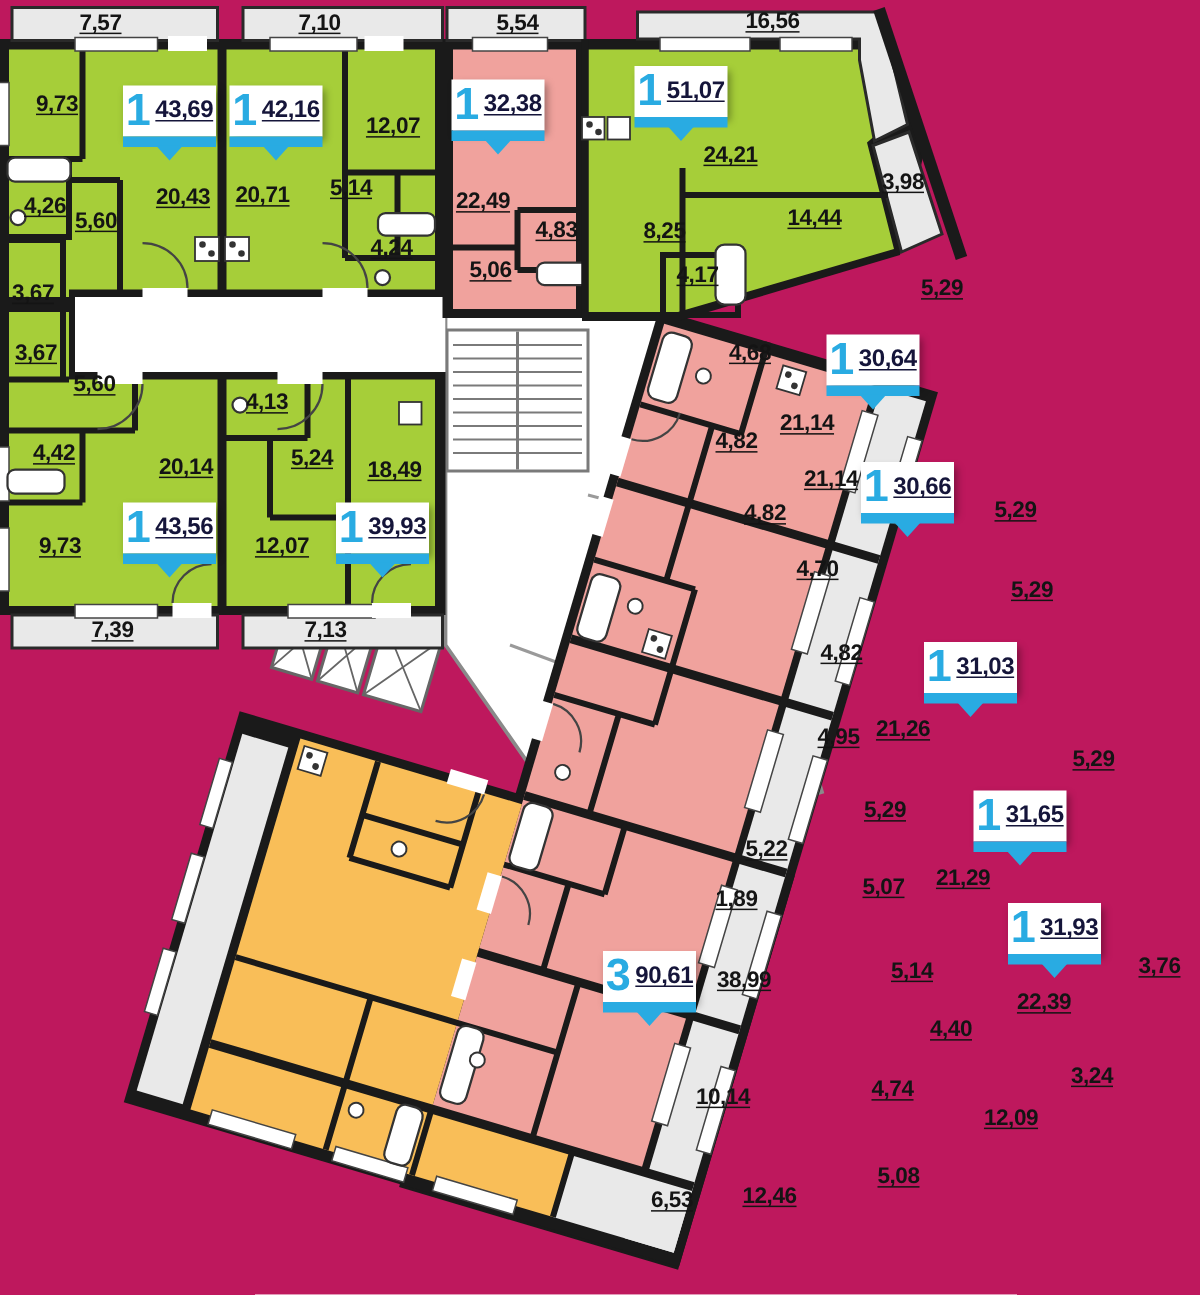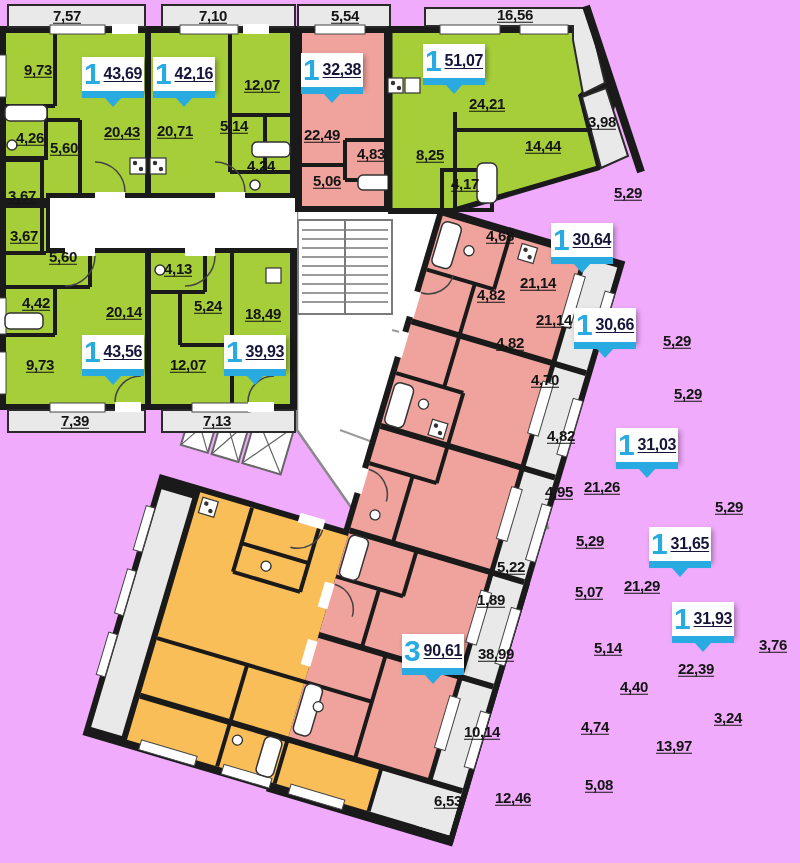--- a/index.html
+++ b/index.html
@@ -1,16 +1,16 @@
 <!DOCTYPE html>
 <html style="--blue: #29ABE2;"><head>
 <meta charset="utf-8">
 <style>
   html,body{margin:0;padding:0;background:#fff;}
-  #plan{position:relative;width:800px;height:863px;overflow:hidden;background:#f0abfc;
+  #plan{position:relative;width:800px;height:863px;overflow:hidden;background:#be185d;
         font-family:"Liberation Sans",sans-serif;}
   #walls{position:absolute;left:0;top:0;}
   .layer{position:absolute;left:0;top:0;width:800px;height:863px;pointer-events:none;}
   .lbl{position:absolute;transform:translate(-50%,-50%);
        font:700 15px/1.1 "Liberation Sans",sans-serif;color:#141414;
        text-decoration:underline;text-underline-offset:2px;white-space:nowrap;
        letter-spacing:-0.3px;}
   .badge{position:absolute;width:62px;height:34px;background:#fff;
          display:flex;align-items:center;justify-content:center;gap:3px;
          box-shadow:2px 3px 5px rgba(0,0,0,.35);z-index:5;}
@@ -257,21 +257,21 @@
       <div class="lbl" style="left: 124px; top: 312px; color: rgb(20, 20, 20);">20,14</div>
       <div class="lbl" style="left: 208px; top: 306px; color: rgb(20, 20, 20);">5,24</div>
       <div class="lbl" style="left: 263px; top: 314px; color: rgb(20, 20, 20);">18,49</div>
       <div class="lbl" style="left: 40px; top: 365px; color: rgb(20, 20, 20);">9,73</div>
       <div class="lbl" style="left: 188px; top: 365px; color: rgb(20, 20, 20);">12,07</div>
       <div class="lbl" style="left: 75px; top: 421px; color: rgb(20, 20, 20); text-align: right;">7,39</div>
       <div class="lbl" style="left: 217px; top: 421px; color: rgb(20, 20, 20);">7,13</div>
       <div class="lbl" style="left: 322px; top: 135px; color: rgb(20, 20, 20);">22,49</div>
       <div class="lbl" style="left: 371px; top: 154px; color: rgb(20, 20, 20);">4,83</div>
       <div class="lbl" style="left: 327px; top: 181px; color: rgb(20, 20, 20);">5,06</div>
-      <div class="lbl" style="left: 430px; top: 155px; color: rgb(20, 20, 20);">8,25</div>
+      <div class="lbl" style="left: 443px; top: 155px; color: rgb(20, 20, 20);">8,25</div>
       <div class="lbl" style="left: 487px; top: 104px; color: rgb(20, 20, 20);">24,21</div>
       <div class="lbl" style="left: 543px; top: 146px; color: rgb(20, 20, 20);">14,44</div>
       <div class="lbl" style="left: 465px; top: 184px; color: rgb(20, 20, 20);">4,17</div>
       <div class="lbl" style="left: 602px; top: 122px; color: rgb(20, 20, 20);">3,98</div>
       <div class="lbl" style="left: 628px; top: 193px; color: rgb(20, 20, 20);">5,29</div>
       <div class="lbl" style="left: 500px; top: 236px; color: rgb(20, 20, 20);">4,68</div>
       <div class="lbl" style="left: 538px; top: 283px; color: rgb(20, 20, 20);">21,14</div>
       <div class="lbl" style="left: 491px; top: 295px; color: rgb(20, 20, 20);">4,82</div>
       <div class="lbl" style="left: 554px; top: 320px; color: rgb(20, 20, 20);">21,14</div>
       <div class="lbl" style="left: 677px; top: 341px; color: rgb(20, 20, 20);">5,29</div>
@@ -288,21 +288,21 @@
       <div class="lbl" style="left: 773px; top: 645px; color: rgb(20, 20, 20);">3,76</div>
       <div class="lbl" style="left: 608px; top: 648px; color: rgb(20, 20, 20);">5,14</div>
       <div class="lbl" style="left: 696px; top: 669px; color: rgb(20, 20, 20);">22,39</div>
       <div class="lbl" style="left: 634px; top: 687px; color: rgb(20, 20, 20);">4,40</div>
       <div class="lbl" style="left: 728px; top: 718px; color: rgb(20, 20, 20);">3,24</div>
       <div class="lbl" style="left: 511px; top: 567px; color: rgb(20, 20, 20);">5,22</div>
       <div class="lbl" style="left: 491px; top: 600px; color: rgb(20, 20, 20);">1,89</div>
       <div class="lbl" style="left: 496px; top: 654px; color: rgb(20, 20, 20);">38,99</div>
       <div class="lbl" style="left: 482px; top: 732px; color: rgb(20, 20, 20);">10,14</div>
       <div class="lbl" style="left: 595px; top: 727px; color: rgb(20, 20, 20);">4,74</div>
-      <div class="lbl" style="left: 674px; top: 746px; color: rgb(20, 20, 20);">13,97</div>
+      <div class="lbl" style="left: 674px; top: 746px; color: rgb(20, 20, 20);">12,09</div>
       <div class="lbl" style="left: 513px; top: 798px; color: rgb(20, 20, 20);">12,46</div>
       <div class="lbl" style="left: 599px; top: 785px; color: rgb(20, 20, 20);">5,08</div>
       <div class="lbl" style="left: 448px; top: 801px; color: rgb(20, 20, 20);">6,53</div>
     </div>
 <div class="layer" id="badges-layer">
       <div class="badge" style="left: 82px; top: 57px;">
         <span class="n">1</span>
         <span class="a">43,69</span>
         <span class="strip"></span>
         <span class="ptr"></span>

